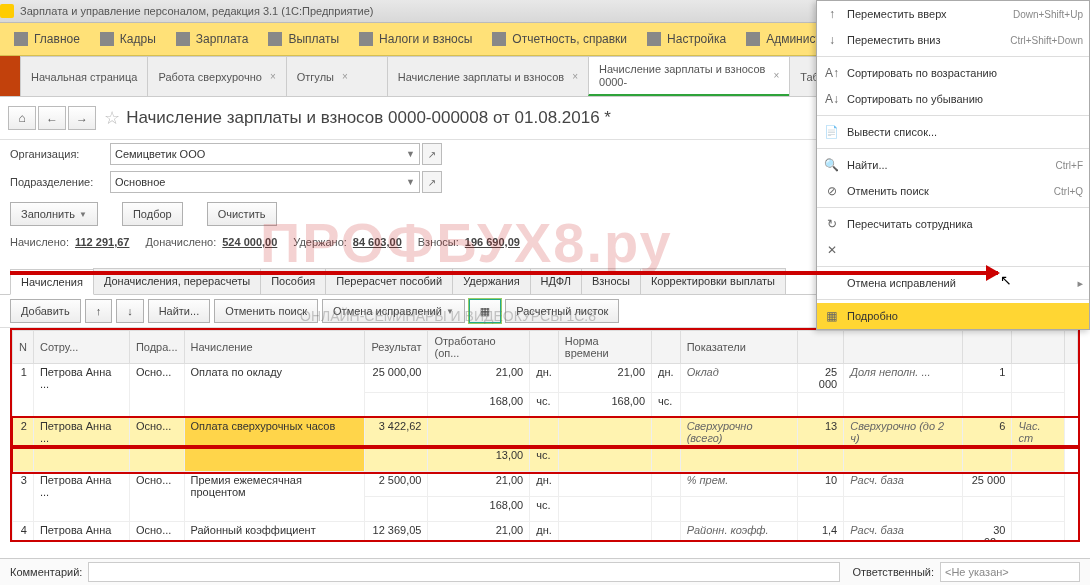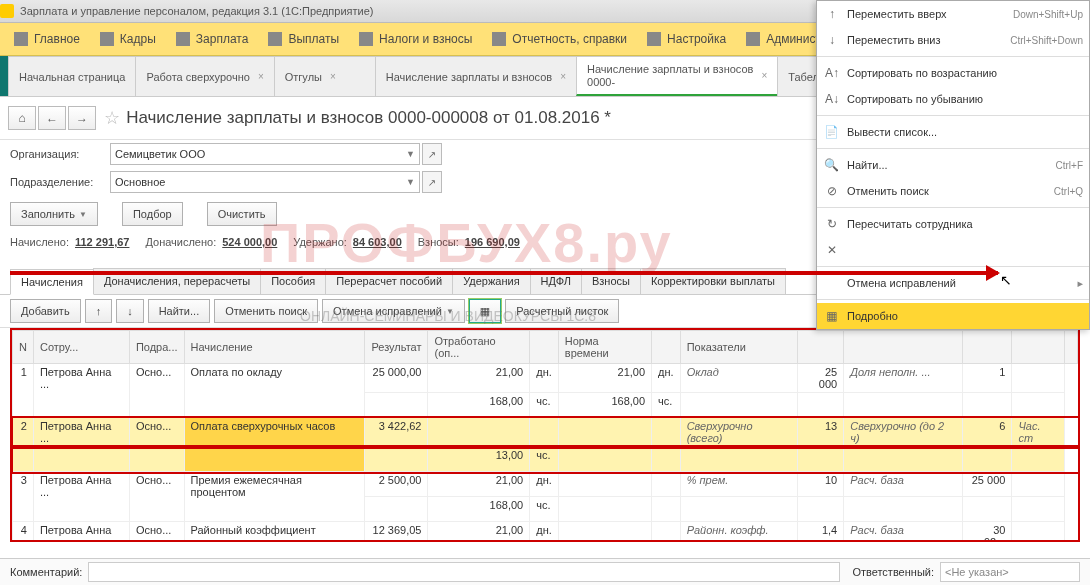--- a/index.html
+++ b/index.html
@@ -3,21 +3,21 @@
 <meta charset="utf-8">
 <style>
 html,body{margin:0;padding:0;font-family:Arial,sans-serif;font-size:11px;color:#333;background:#fff;width:1090px;height:585px;overflow:hidden;position:relative}
 .titlebar{height:22px;background:linear-gradient(#e8e8e8,#d8d8d8);border-bottom:1px solid #bbb;display:flex;align-items:center;padding:0 0;font-size:11px;color:#555}
 .titlebar .ticon{width:14px;height:14px;background:#ffcc00;border-radius:2px;margin-right:6px}
 .titlebar .spacer{flex:1}
 .titlebar .wbtn{width:24px;height:18px;margin-left:2px;background:#ddd;display:flex;align-items:center;justify-content:center;color:#666;font-size:10px}
 .mainmenu{height:32px;background:#ffe178;border-bottom:1px solid #d8c050;display:flex;align-items:center;padding:0 4px}
 .mainmenu .mitem{display:flex;align-items:center;padding:0 10px;height:32px;font-size:12px;color:#4a4a4a;cursor:pointer}
 .mainmenu .micon{width:14px;height:14px;margin-right:6px;display:inline-block;background:#888}
-.tabs{height:40px;background:#0f766e;border-bottom:1px solid #ccc;display:flex;padding-left:8px}
+.tabs{height:40px;background:#c2410c;border-bottom:1px solid #ccc;display:flex;padding-left:20px}
 .tabs .tab{padding:6px 10px;border:1px solid #ccc;border-bottom:none;background:#efefef;margin-right:-1px;font-size:11px;color:#555;position:relative;min-width:80px;display:flex;align-items:center}
 .tabs .tab.active{background:#fff;border-bottom:2px solid #2ea33a}
 .tabs .tab .x{margin-left:8px;color:#999;font-size:10px}
 .docheader{display:flex;align-items:center;height:34px;padding:4px 8px;border-bottom:1px solid #e0e0e0}
 .navbtn{width:26px;height:22px;border:1px solid #bbb;background:linear-gradient(#fff,#eee);display:flex;align-items:center;justify-content:center;margin-right:2px;font-size:12px;color:#555}
 .star{font-size:18px;color:#bbb;margin:0 6px}
 .doctitle{font-size:17px;color:#444}
 .formrow{display:flex;align-items:center;padding:2px 10px;height:24px}
 .formrow label{width:100px;font-size:11px;color:#444}
 .combo{width:300px;height:20px;border:1px solid #bbb;background:#fff;display:flex;align-items:center;padding:0 4px;font-size:11px}

